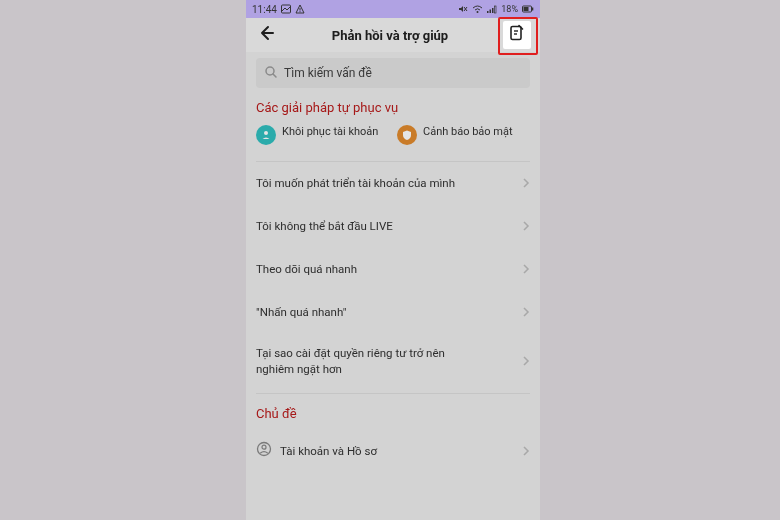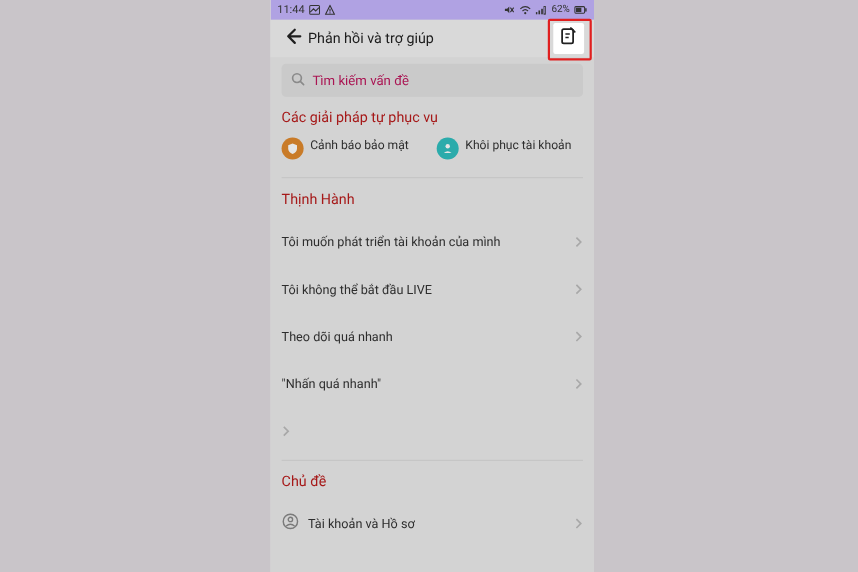--- a/index.html
+++ b/index.html
@@ -59,22 +59,23 @@
   .back-btn {
     width: 28px;
     height: 28px;
     display: flex;
     align-items: center;
     justify-content: center;
     cursor: pointer;
   }
   .title {
     flex: 1;
+    text-align: center;
     font-size: 13px;
-    font-weight: 400;
+    font-weight: 700;
     color: #222;
   }
   .feedback-btn-wrap {
     width: 34px;
     height: 30px;
     display: flex;
     align-items: center;
     justify-content: center;
     position: relative;
   }
@@ -112,21 +113,21 @@
     height: 30px;
     background: #e1e1e1;
     border-radius: 4px;
     display: flex;
     align-items: center;
     padding: 0 8px;
     gap: 6px;
   }
   .searchbar .placeholder {
     font-size: 12px;
-    color: #be185d;
+    color: #404040;
   }
 
   .section-title {
     font-size: 13px;
     font-weight: 400;
     color: #b91c1c;
     margin-top: 12px;
     margin-bottom: 10px;
   }
 
@@ -240,21 +241,21 @@
           </svg>
       </span>
       <span>
         <svg width="10" height="10" viewBox="0 0 10 10">
             <rect x="0" y="7" width="1.5" height="2" fill="#3a3a3a"></rect>
             <rect x="2.5" y="5.5" width="1.5" height="3.5" fill="#3a3a3a"></rect>
             <rect x="5" y="4" width="1.5" height="5" fill="#3a3a3a"></rect>
             <rect x="7.5" y="2" width="1.5" height="7" fill="none" stroke="#3a3a3a" stroke-width="0.7"></rect>
           </svg>
       </span>
-      <span>62%</span>
+      <span>18%</span>
       <span>
         <svg width="12" height="10" viewBox="0 0 12 10">
             <rect x="0.5" y="2" width="9" height="6" rx="1" fill="none" stroke="#3a3a3a" stroke-width="1"></rect>
             <rect x="1.5" y="3" width="5" height="4" fill="#3a3a3a"></rect>
             <rect x="10" y="3.5" width="1.3" height="3" fill="#3a3a3a"></rect>
           </svg>
       </span>
     </div>
   </div>
 
@@ -290,39 +291,38 @@
             <circle cx="6" cy="6" r="4" fill="none" stroke="#9a9a9a" stroke-width="1.5"></circle>
             <line x1="9" y1="9" x2="12" y2="12" stroke="#9a9a9a" stroke-width="1.5" stroke-linecap="round"></line>
           </svg>
       </span>
       <span class="placeholder">Tìm kiếm vấn đề</span>
     </div>
 
     <div class="section-title">Các giải pháp tự phục vụ</div>
     <div class="self-service">
       <div class="ss-item">
-        <div class="ss-icon orange">
-          <svg width="12" height="12" viewBox="0 0 12 12">
-              <path d="M6 1.5 L10 3 L10 6 Q10 9.5 6 11 Q2 9.5 2 6 L2 3 Z" fill="#fff"></path>
-            </svg>
-        </div>
-        <div class="ss-label">Cảnh báo bảo mật</div>
-      </div>
-      <div class="ss-item">
         <div class="ss-icon teal">
           <svg width="12" height="12" viewBox="0 0 12 12">
               <circle cx="6" cy="4" r="2" fill="#fff"></circle>
               <path d="M2.5 10 Q6 7 9.5 10" fill="#fff"></path>
             </svg>
         </div>
         <div class="ss-label">Khôi phục tài khoản</div>
       </div>
-    </div>
-
-    <div class="section-title">Thịnh Hành</div>
+      <div class="ss-item">
+        <div class="ss-icon orange">
+          <svg width="12" height="12" viewBox="0 0 12 12">
+              <path d="M6 1.5 L10 3 L10 6 Q10 9.5 6 11 Q2 9.5 2 6 L2 3 Z" fill="#fff"></path>
+            </svg>
+        </div>
+        <div class="ss-label">Cảnh báo bảo mật</div>
+      </div>
+    </div>
+
     <div class="list">
       <div class="list-item">
         <div class="text">Tôi muốn phát triển tài khoản của mình</div>
         <span class="chev"><svg width="8" height="12" viewBox="0 0 8 12">
               <path d="M2 2 L6 6 L2 10" fill="none" stroke="#bbb" stroke-width="1.5"></path>
             </svg></span>
       </div>
       <div class="list-item">
         <div class="text">Tôi không thể bắt đầu LIVE</div>
         <span class="chev"><svg width="8" height="12" viewBox="0 0 8 12">
@@ -335,20 +335,21 @@
               <path d="M2 2 L6 6 L2 10" fill="none" stroke="#bbb" stroke-width="1.5"></path>
             </svg></span>
       </div>
       <div class="list-item">
         <div class="text">"Nhấn quá nhanh"</div>
         <span class="chev"><svg width="8" height="12" viewBox="0 0 8 12">
               <path d="M2 2 L6 6 L2 10" fill="none" stroke="#bbb" stroke-width="1.5"></path>
             </svg></span>
       </div>
       <div class="list-item">
+        <div class="text">Tại sao cài đặt quyền riêng tư trở nên nghiêm ngặt hơn</div>
         <span class="chev"><svg width="8" height="12" viewBox="0 0 8 12">
               <path d="M2 2 L6 6 L2 10" fill="none" stroke="#bbb" stroke-width="1.5"></path>
             </svg></span>
       </div>
     </div>
 
     <div class="section-title">Chủ đề</div>
     <div class="topic-row">
       <div class="left">
         <span>

